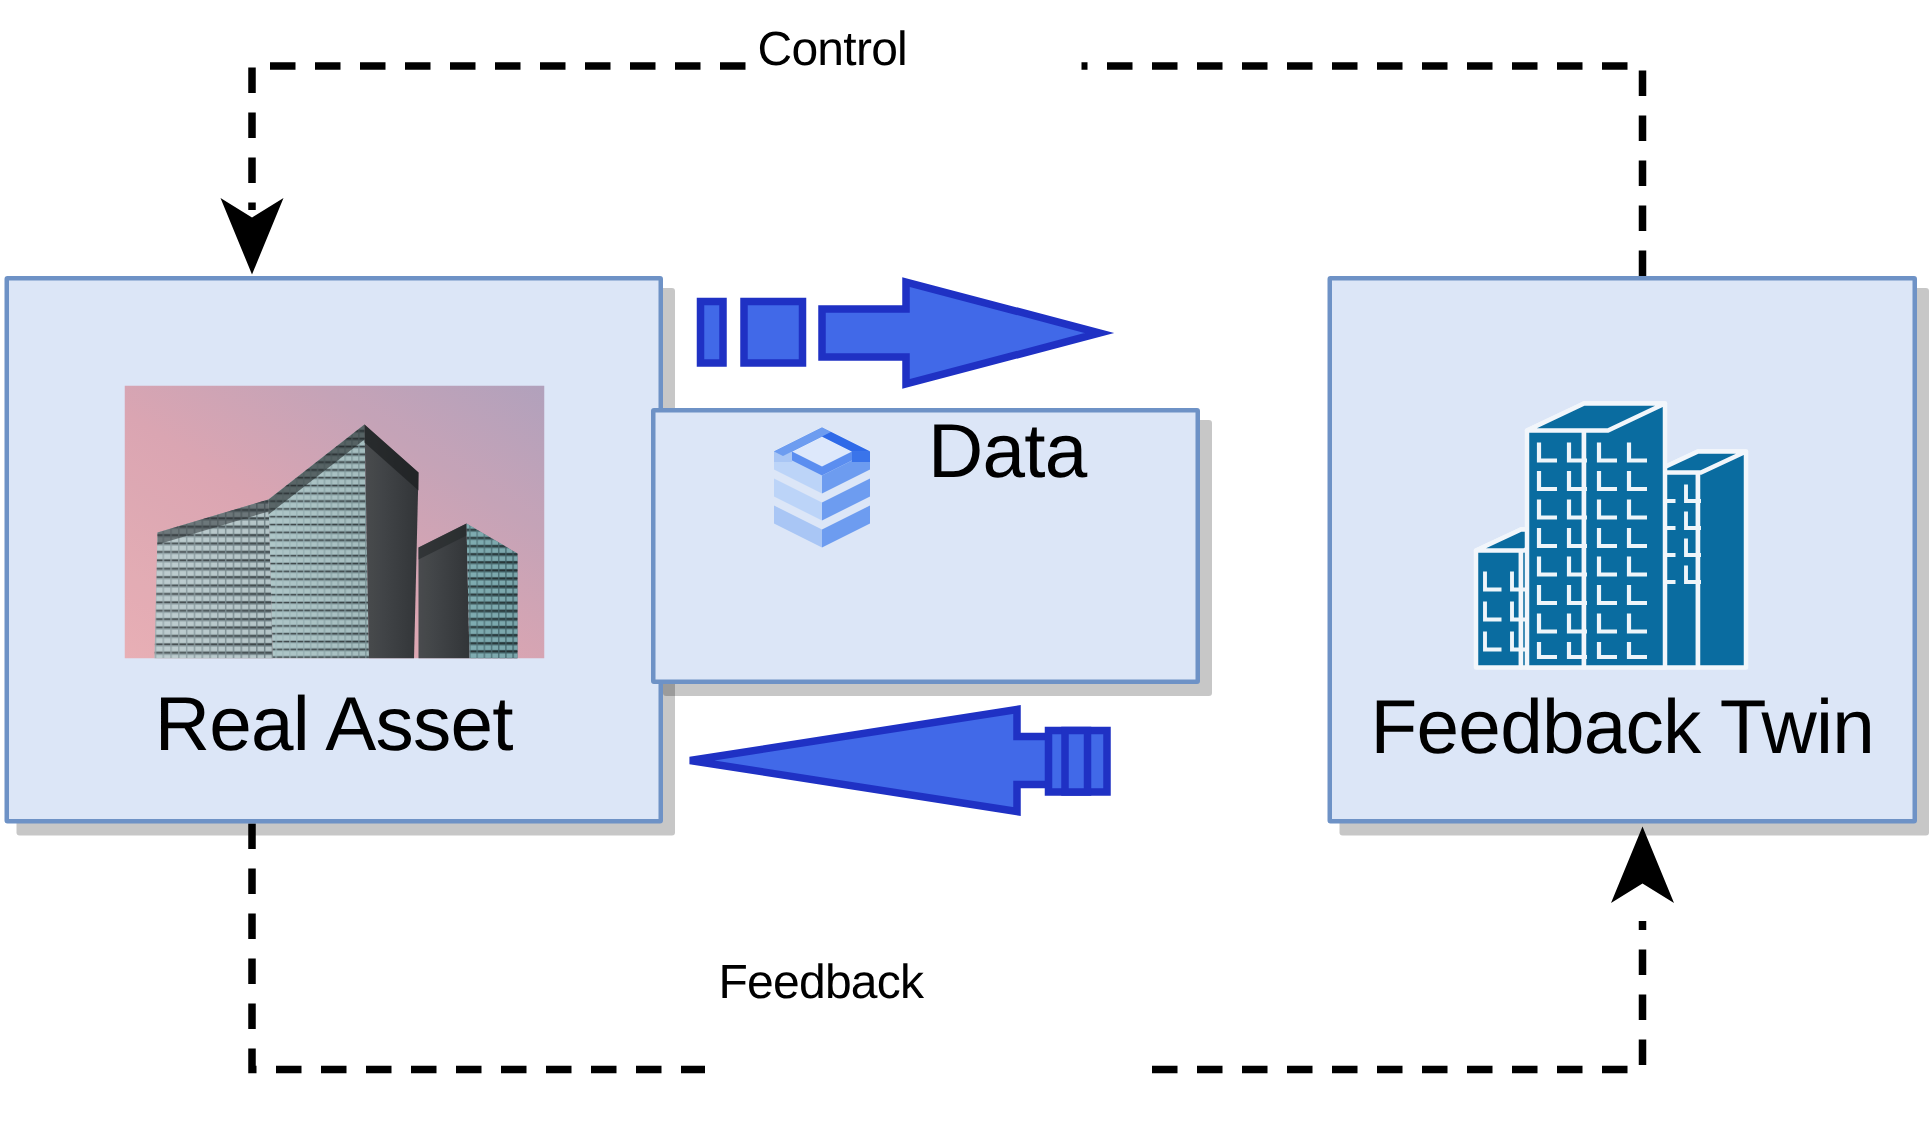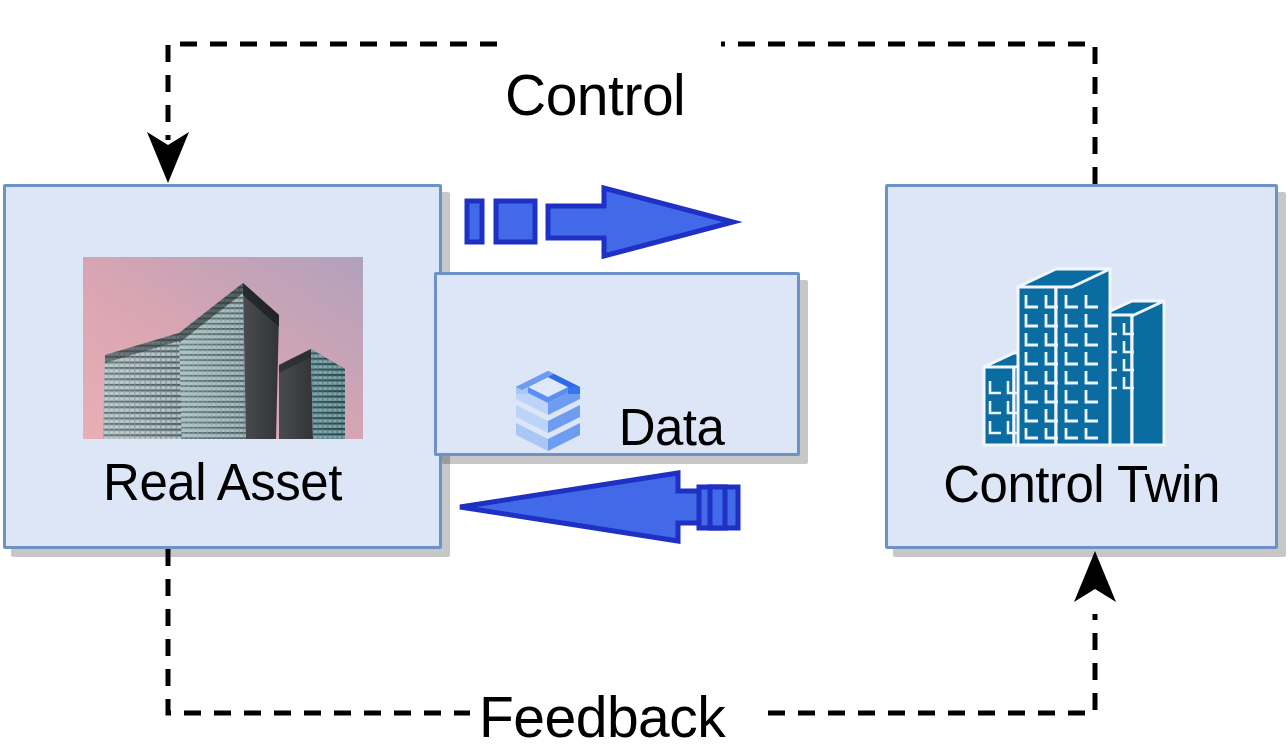--- a/index.html
+++ b/index.html
@@ -64,42 +64,41 @@
 
   
   #digital-twin-inner { justify-content: flex-start; padding-top: 60px; }
   #twin-buildings-icon { display: block; }
   #digital-twin-label { margin-top: 4px; }
 
   
   #data-inner {
     flex-direction: row;
     justify-content: center;
-    align-items: flex-end;
+    align-items: flex-start;
     gap: 33px;
   }
   #data-stack-icon { display: block; flex: none; }
   #data-label { }
 
   
   #overlay {
     position: absolute;
     left: 0; top: 0;
     width: 1288px;
     height: 754px;
     pointer-events: none;
   }
 
   .edge-label {
     position: absolute;
-    font-size: 57px;
+    font-size: 32px;
     color: #000000;
     white-space: nowrap;
     letter-spacing: -0.5px;
-    margin-top: 48px;
   }
   #control-label  { left: 505px; top: 14px; }
   #feedback-label { left: 479px; top: 636px; }
 </style>
 </head>
 <body>
 
 <div id="stage">
 
   <svg id="overlay" viewBox="0 0 1288 754">
@@ -311,21 +310,21 @@
             <path d="M72,162 v12 h12"></path>
             <path d="M92,162 v12 h12"></path>
             <path d="M112,162 v12 h12"></path>
           <path d="M52,181 v10 h12"></path>
             <path d="M72,181 v10 h12"></path>
             <path d="M92,181 v10 h12"></path>
             <path d="M112,181 v10 h12"></path>
         </g>
       </svg>
 
-      <div class="node-label" id="digital-twin-label">Control Twin</div>
+      <div class="node-label" id="digital-twin-label">Feedback Twin</div>
     </div>
   </div>
 
   <div class="edge-label" id="control-label">Control</div>
 
   <div class="edge-label" id="feedback-label">Feedback</div>
 
 </div>
 
 </body></html>

